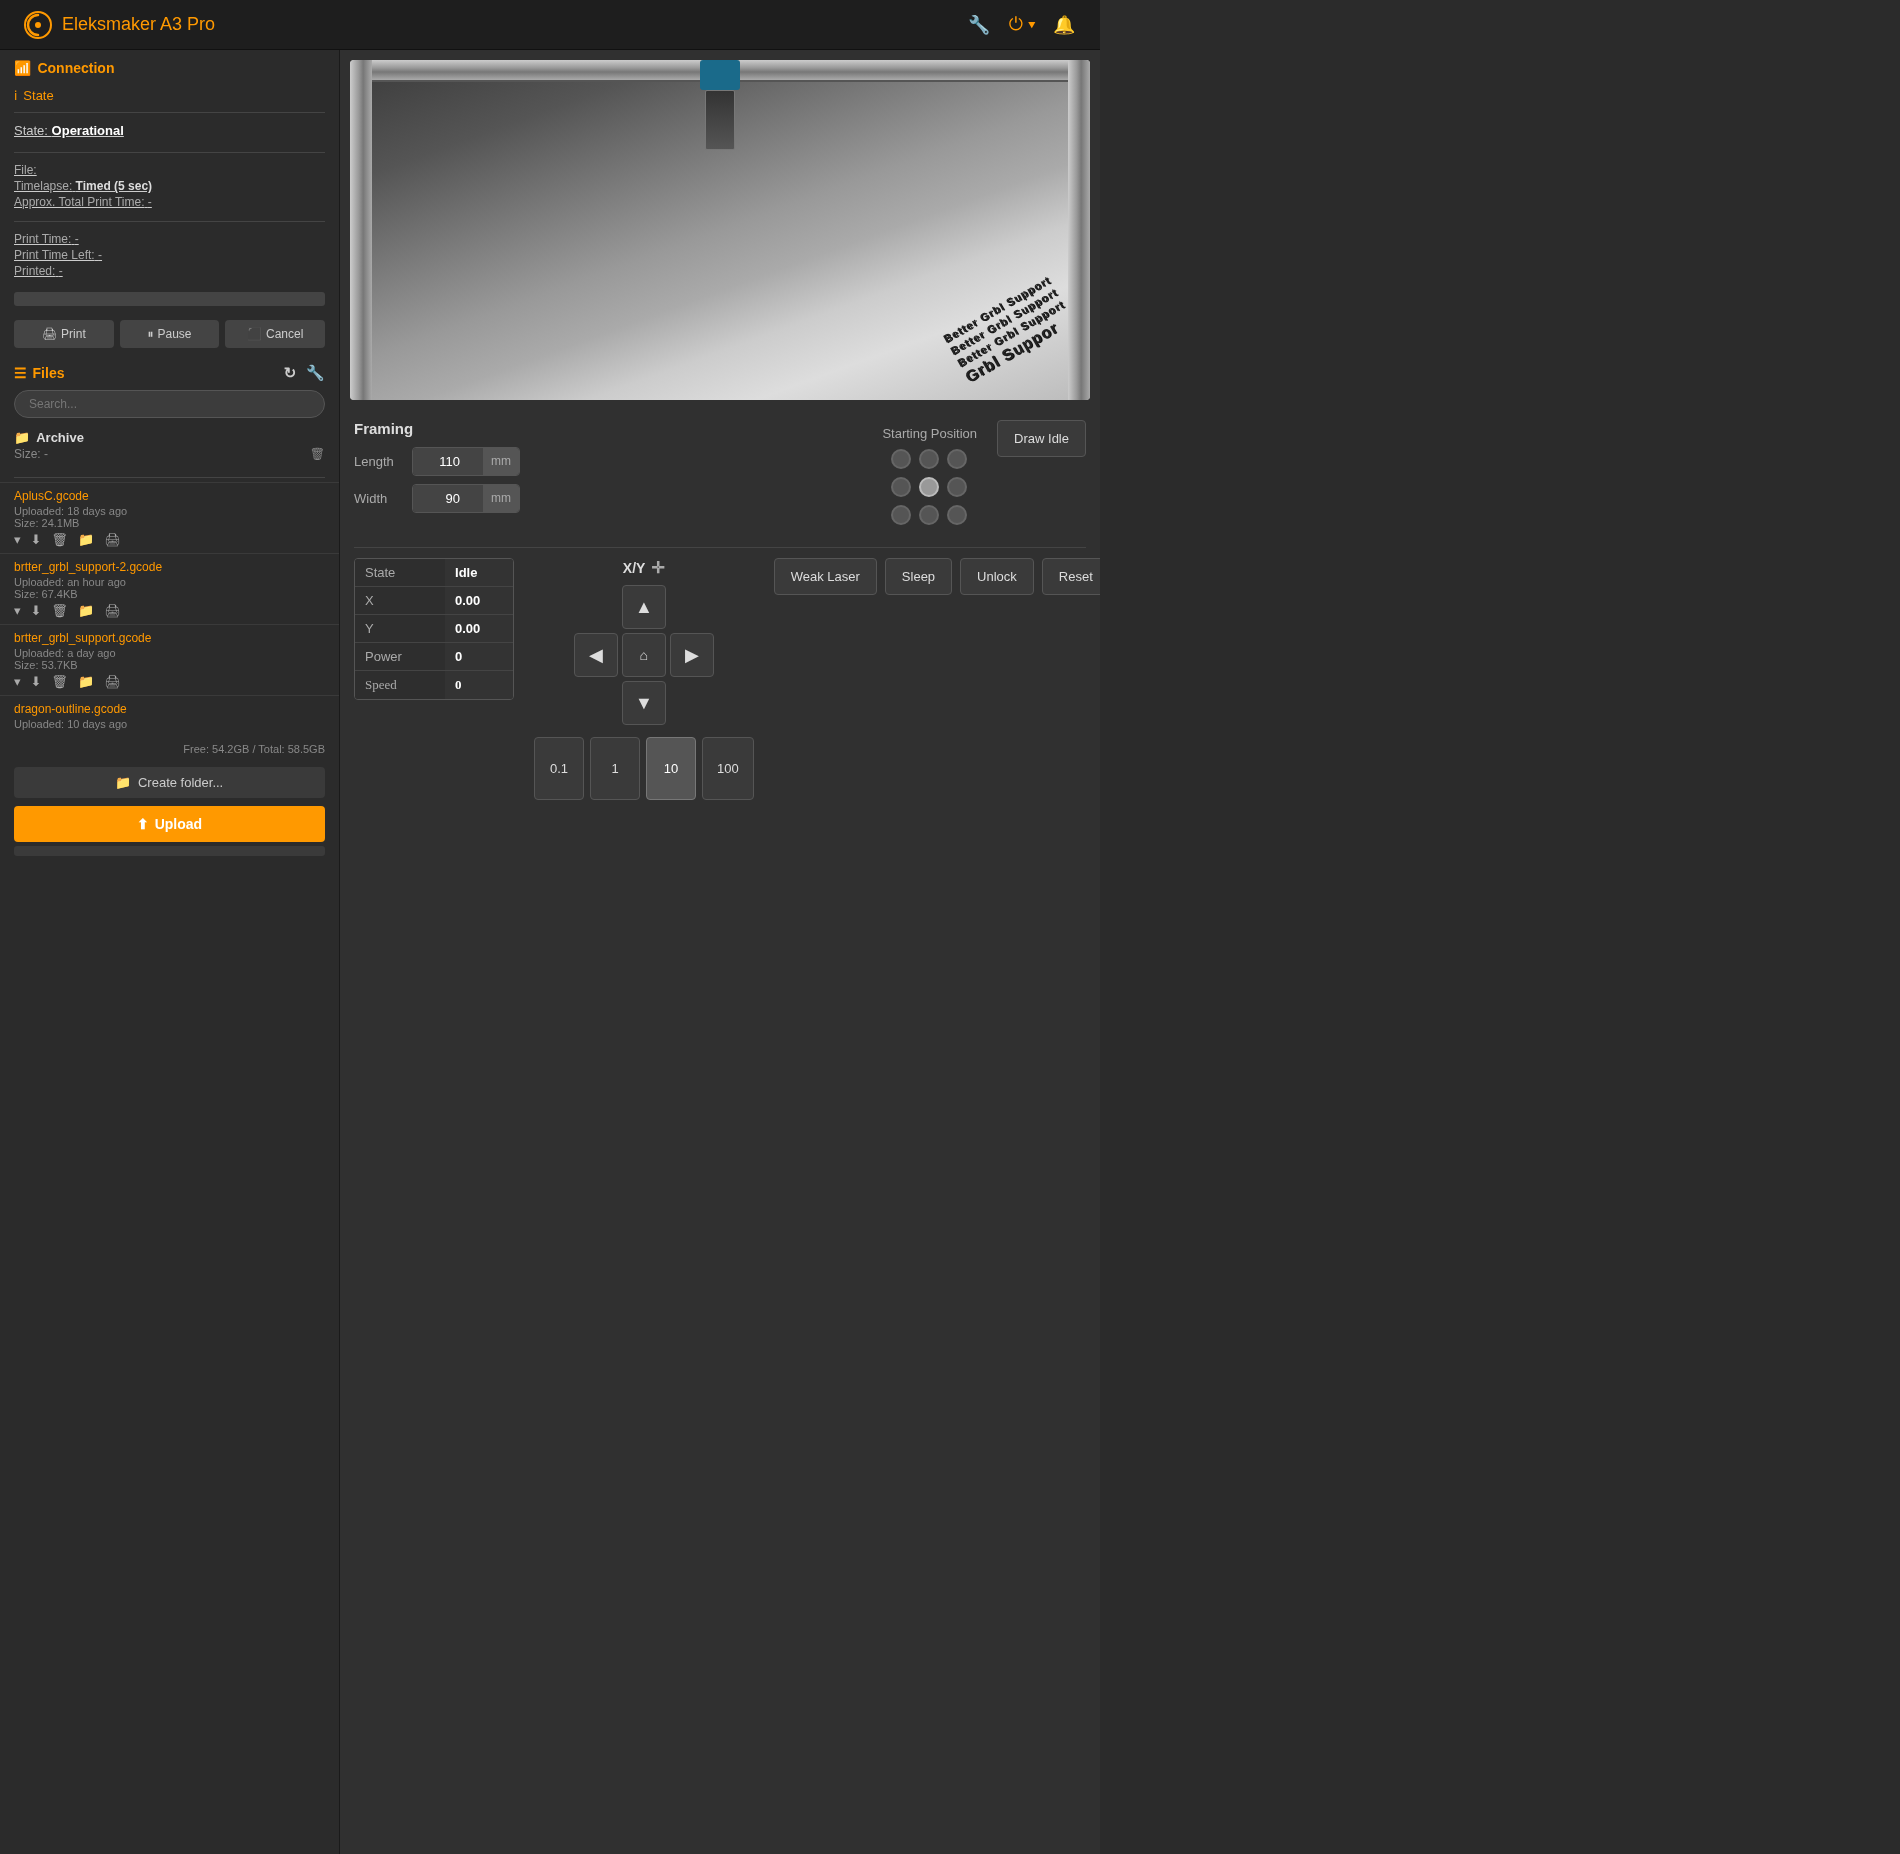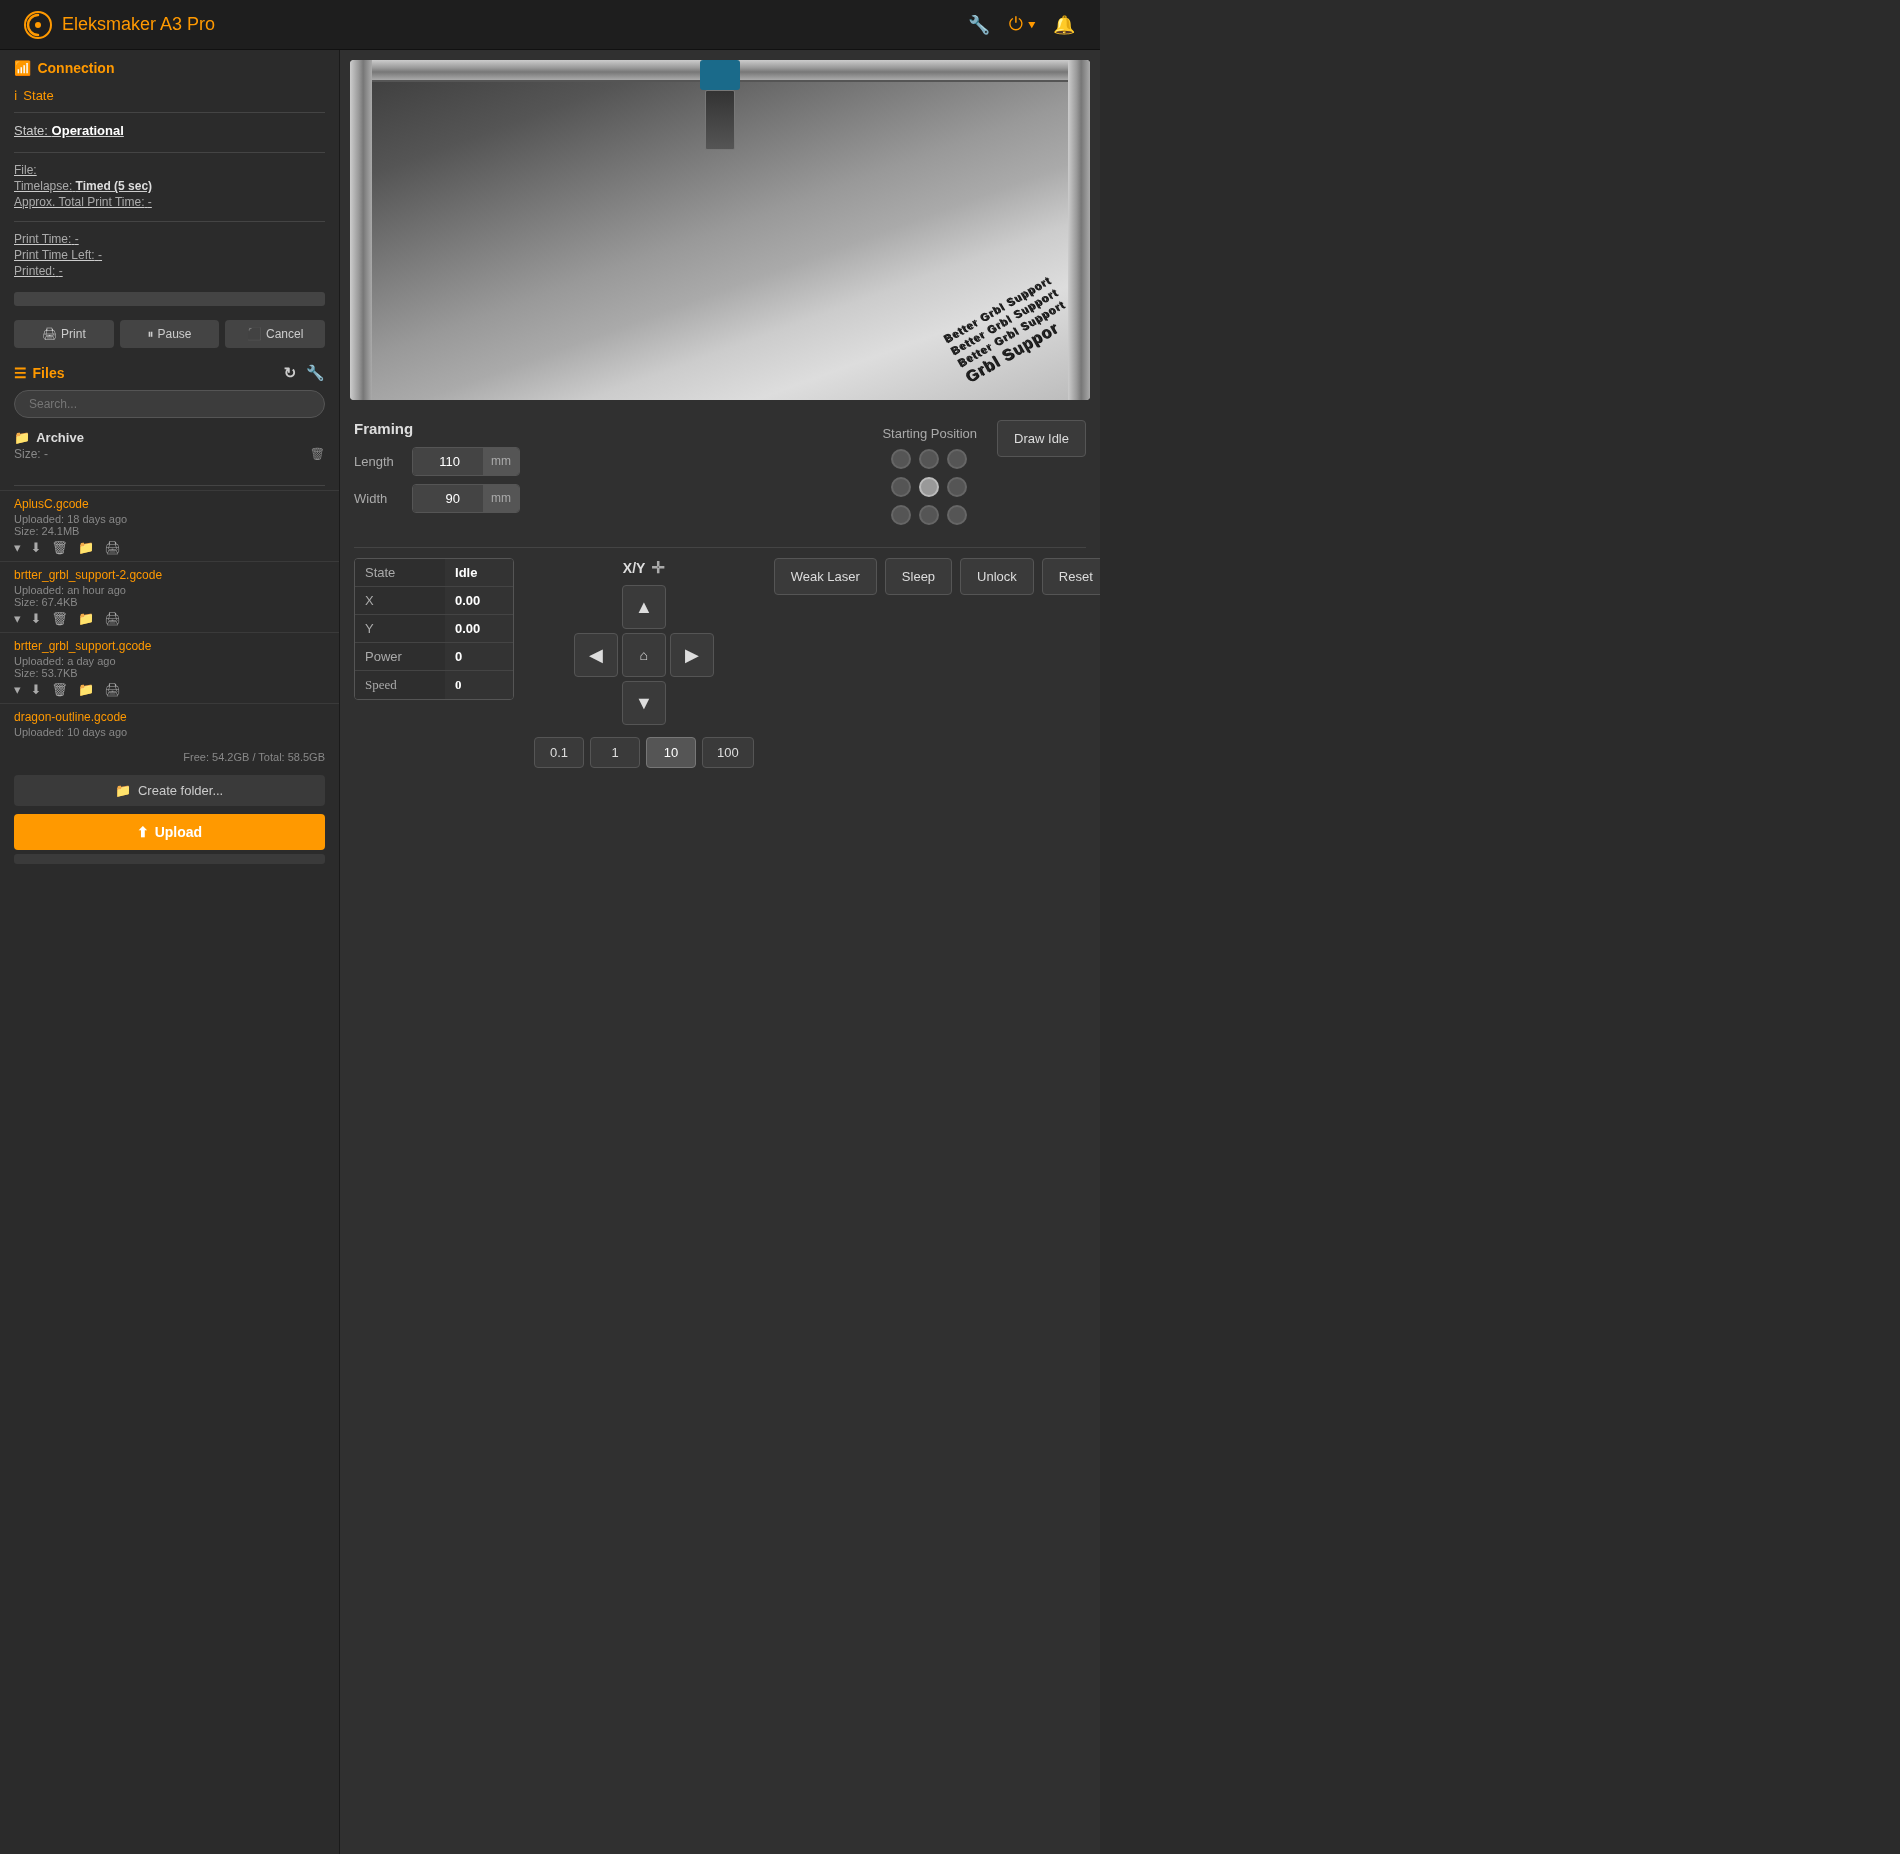--- a/index.html
+++ b/index.html
@@ -182,21 +182,21 @@
       font-weight: 600;
       color: #ddd;
       padding-bottom: 2px;
     }
     .archive-size {
       font-size: 12px;
       color: #888;
       display: flex;
       align-items: center;
       justify-content: space-between;
-      margin-bottom: 20px;
+      margin-bottom: 12px;
     }
 
     .file-item {
       padding: 6px 14px;
       border-top: 1px solid #3a3a3a;
     }
     .file-name {
       color: #f90;
       font-size: 12px;
       margin-bottom: 2px;
@@ -488,21 +488,21 @@
     .step-buttons {
       display: flex;
       gap: 6px;
       margin-top: 6px;
     }
     .step-btn {
       background: #3a3a3a;
       border: 1px solid #555;
       border-radius: 4px;
       color: #ddd;
-      padding: 7px 14px;
+      padding: 23px 14px;
       font-size: 13px;
       cursor: pointer;
       min-width: 50px;
       text-align: center;
     }
     .step-btn.active {
       background: #555;
       border-color: #777;
       color: #fff;
     }

